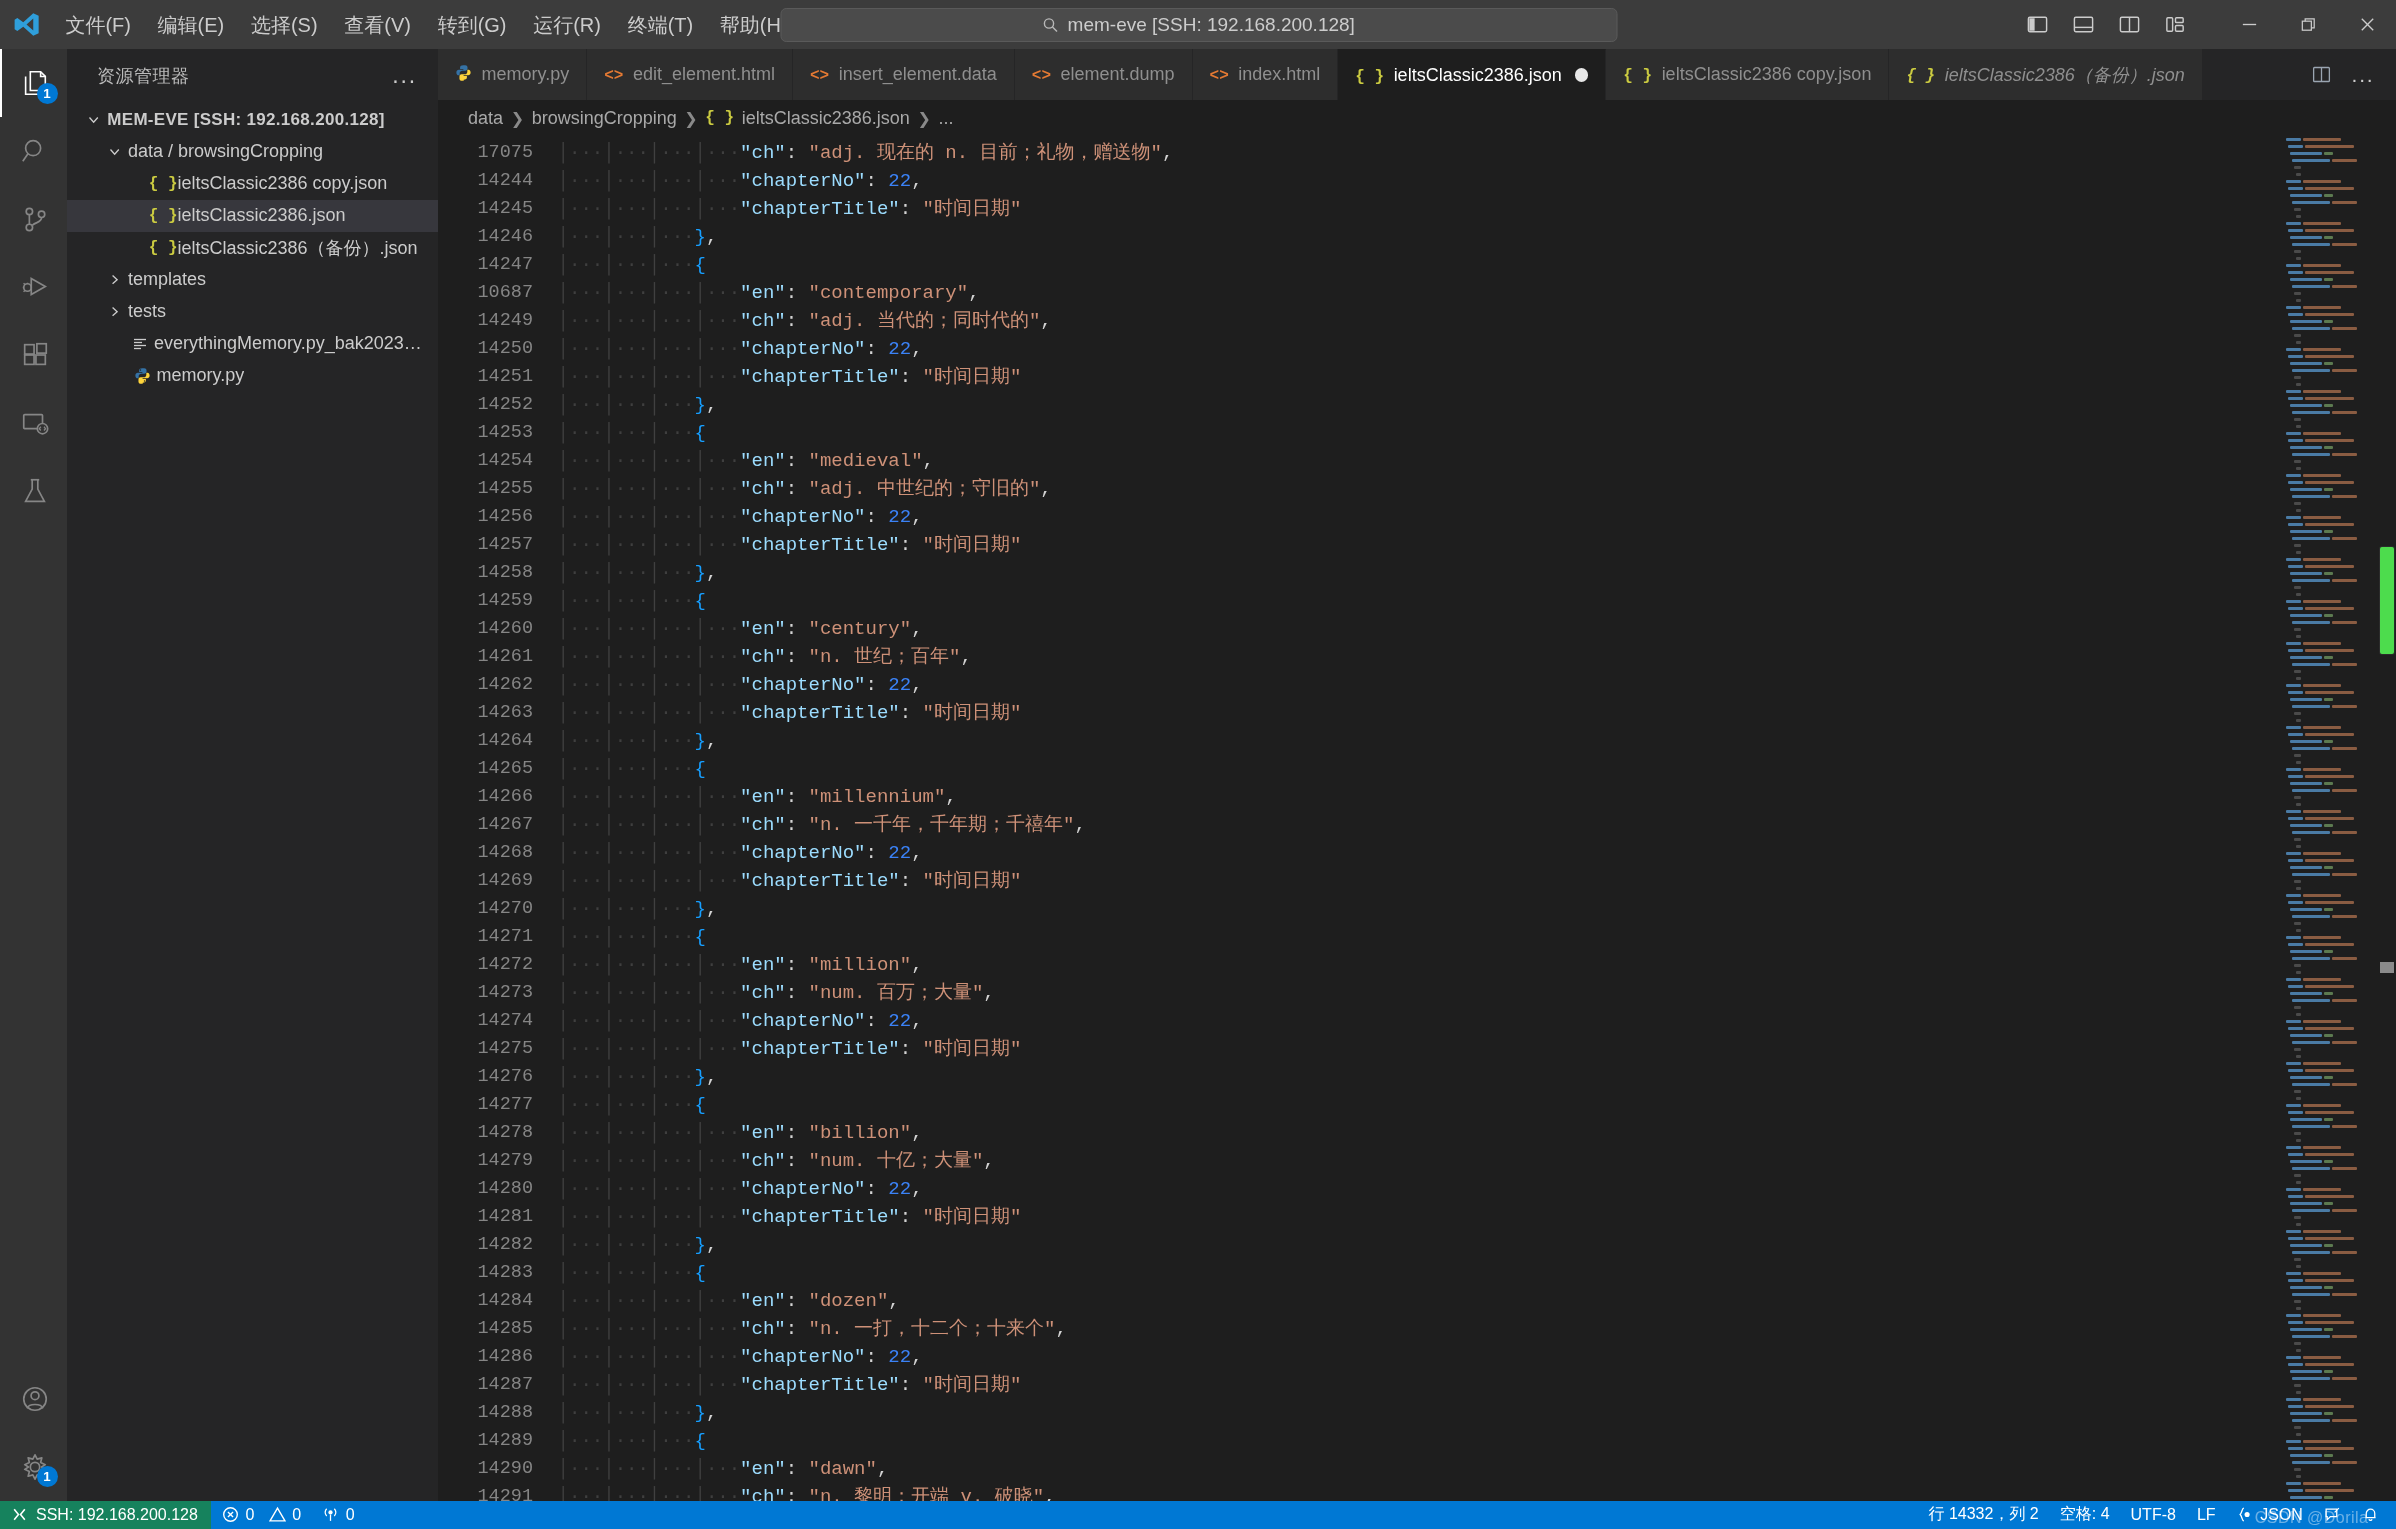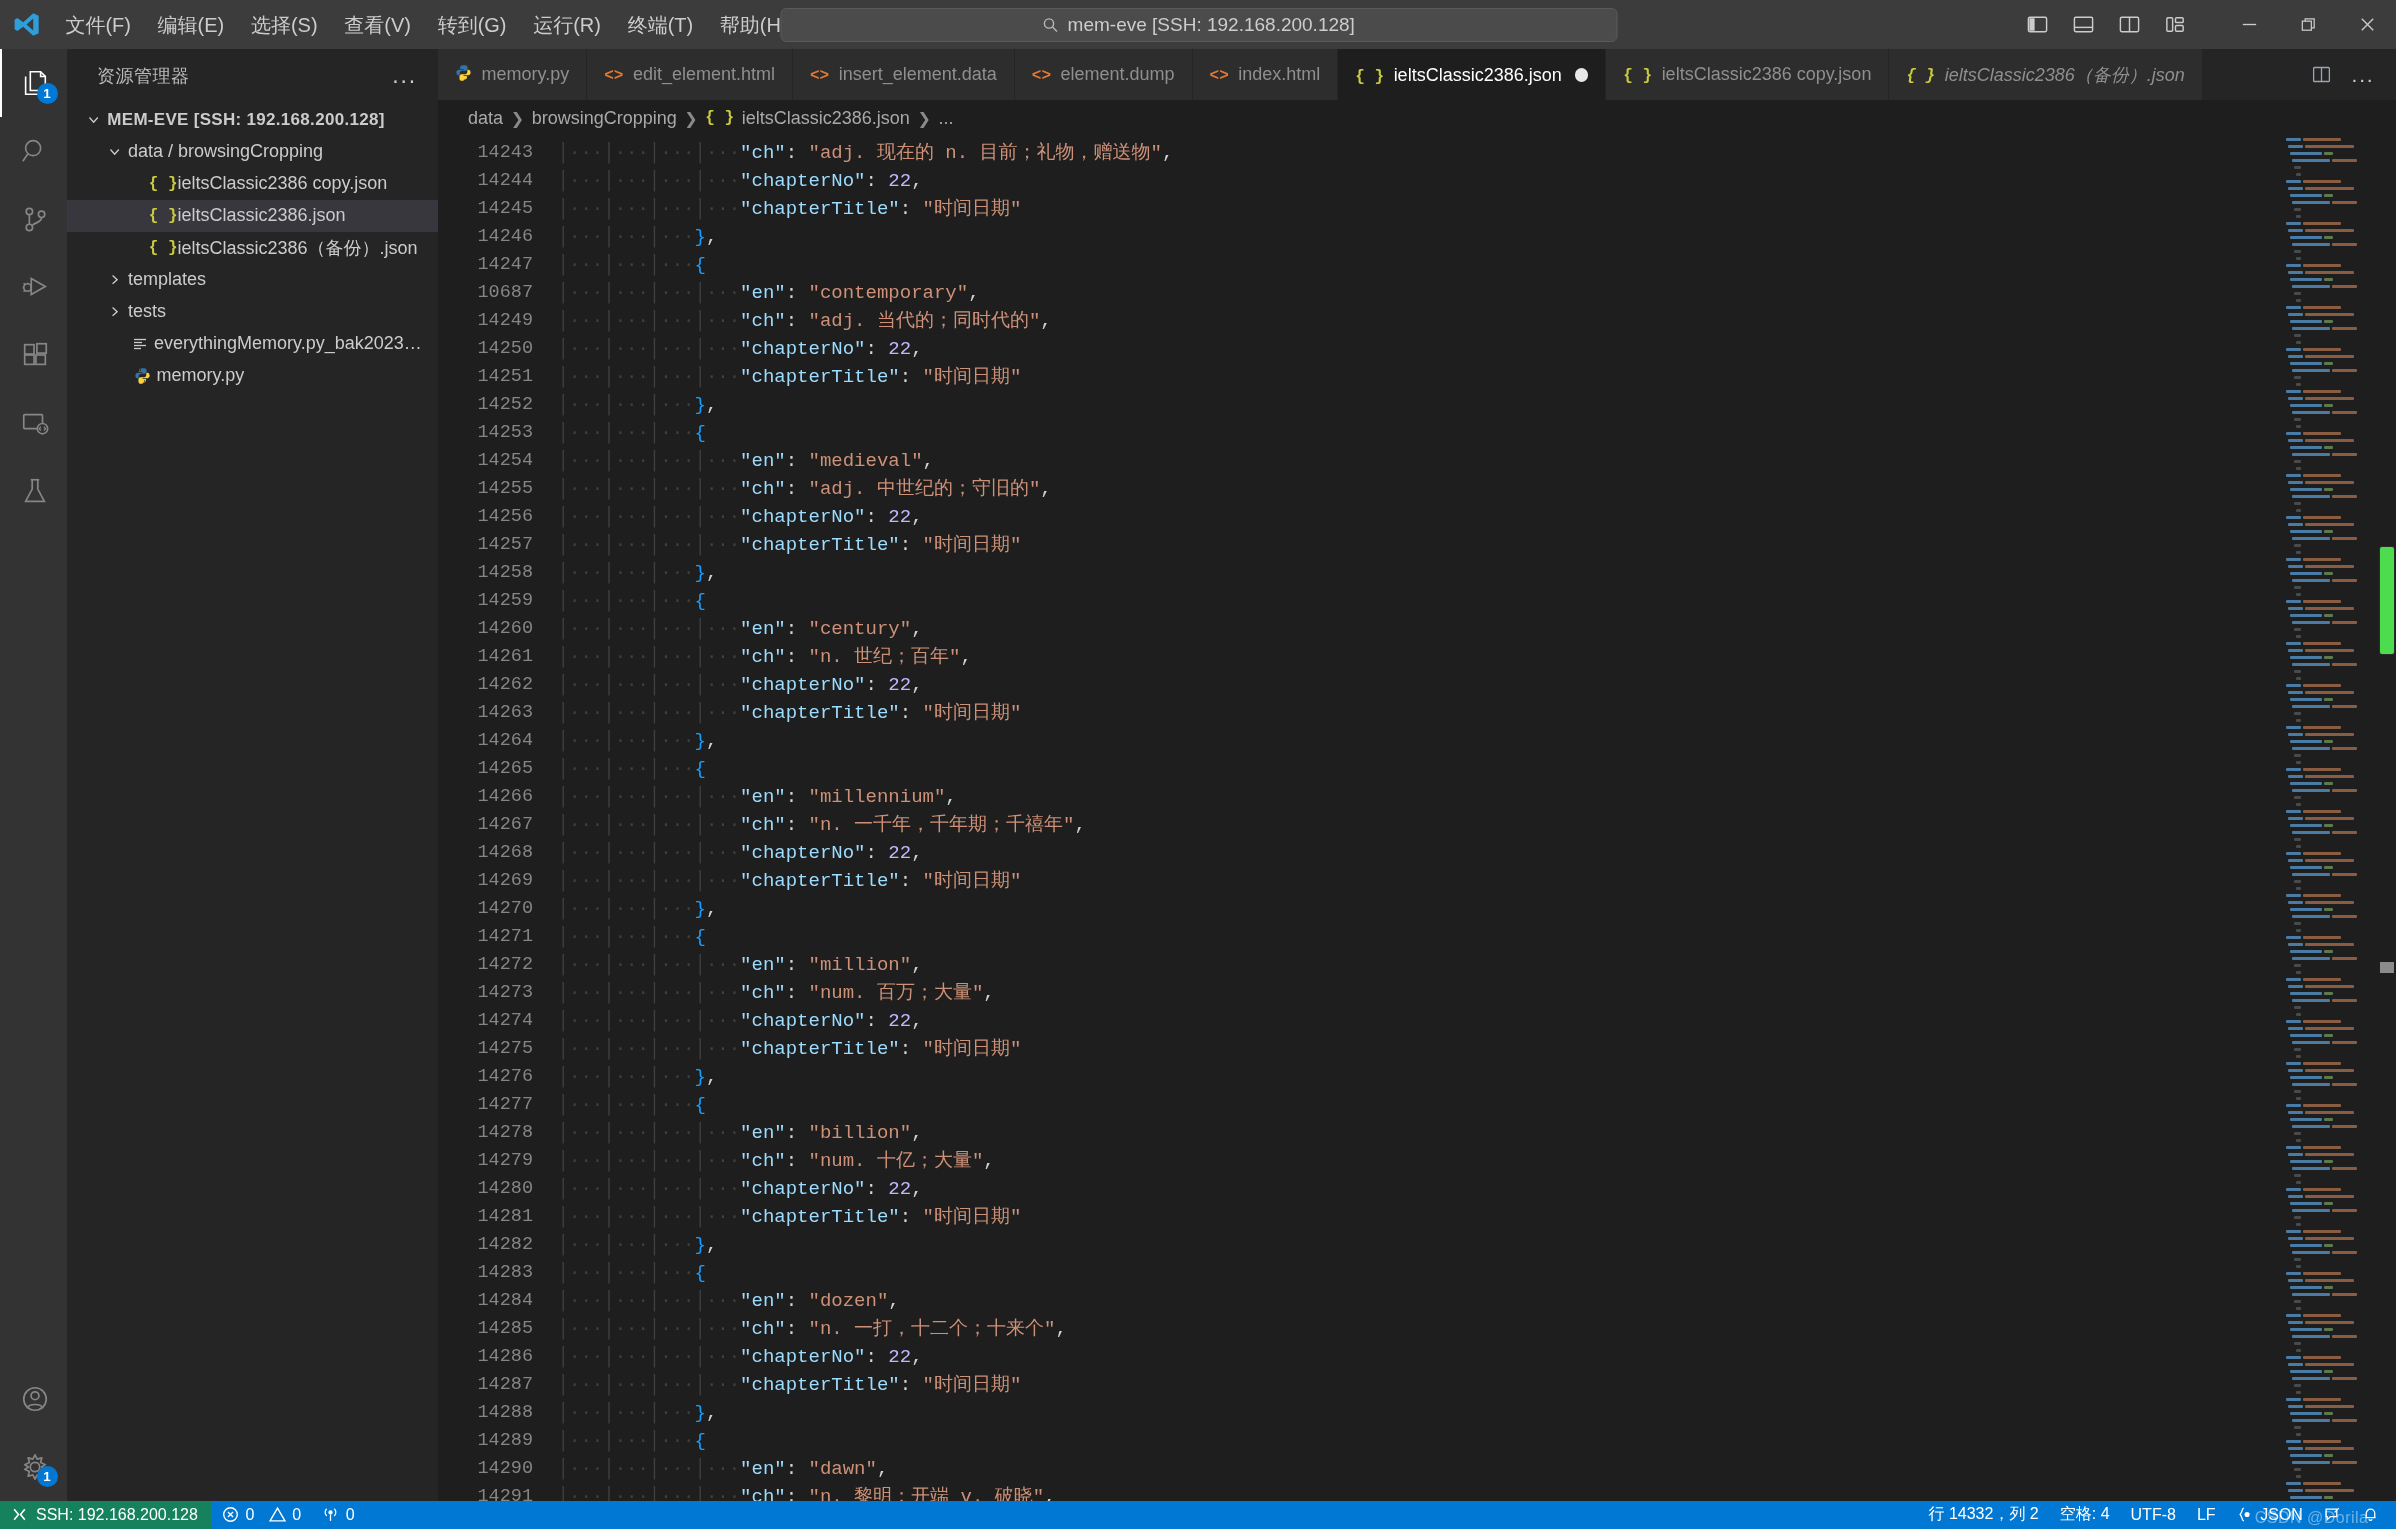--- a/index.html
+++ b/index.html
@@ -130,21 +130,21 @@
   .code {
     flex:1; font-family:"Liberation Mono","DejaVu Sans Mono", monospace;
     font-size:19px; line-height:28px; color:#d4d4d4; white-space:pre;
     padding-top:2.9px; padding-left:7.6px; overflow:hidden; position:relative;
   }
   .code .ln { height:28px; }
   .ws { color:#3f3f3f; }
   .ig { color:#404040; }
   .k-key { color:#9cdcfe; }
   .k-str { color:#ce9178; }
-  .k-num { color:#c4b5fd; }
+  .k-num { color:#3b82f6; }
   .k-pun { color:#d4d4d4; }
   .k-br { color:#179fff; }
 
   .minimap {
     width:126px; flex:0 0 126px; background:#1e1e1e; position:relative; overflow:hidden;
   }
   .mm-lines { position:absolute; top:0; left:5.7px; right:21px; }
   .mm-row { height:7px; display:flex; align-items:center; gap:1.9px; }
   .mm-b { height:2.9px; border-radius:1px; }
   .mm-blue { background:#4a7ba5; }
@@ -496,21 +496,21 @@
           <span class="bc-sep">❯</span>
           <span class="bc-json">{ }</span>
           <span>ieltsClassic2386.json</span>
           <span class="bc-sep">❯</span>
           <span>...</span>
         </div>
 
       <div class="editor-main">
         <div class="code-wrap">
           <div class="gutter" id="gutter">
-              <div class="ln">14243</div>
+              <div class="ln">17075</div>
               <div class="ln">14244</div>
               <div class="ln">14245</div>
               <div class="ln">14246</div>
               <div class="ln">14247</div>
               <div class="ln">10687</div>
               <div class="ln">14249</div>
               <div class="ln">14250</div>
               <div class="ln">14251</div>
               <div class="ln">14252</div>
               <div class="ln">14253</div>

